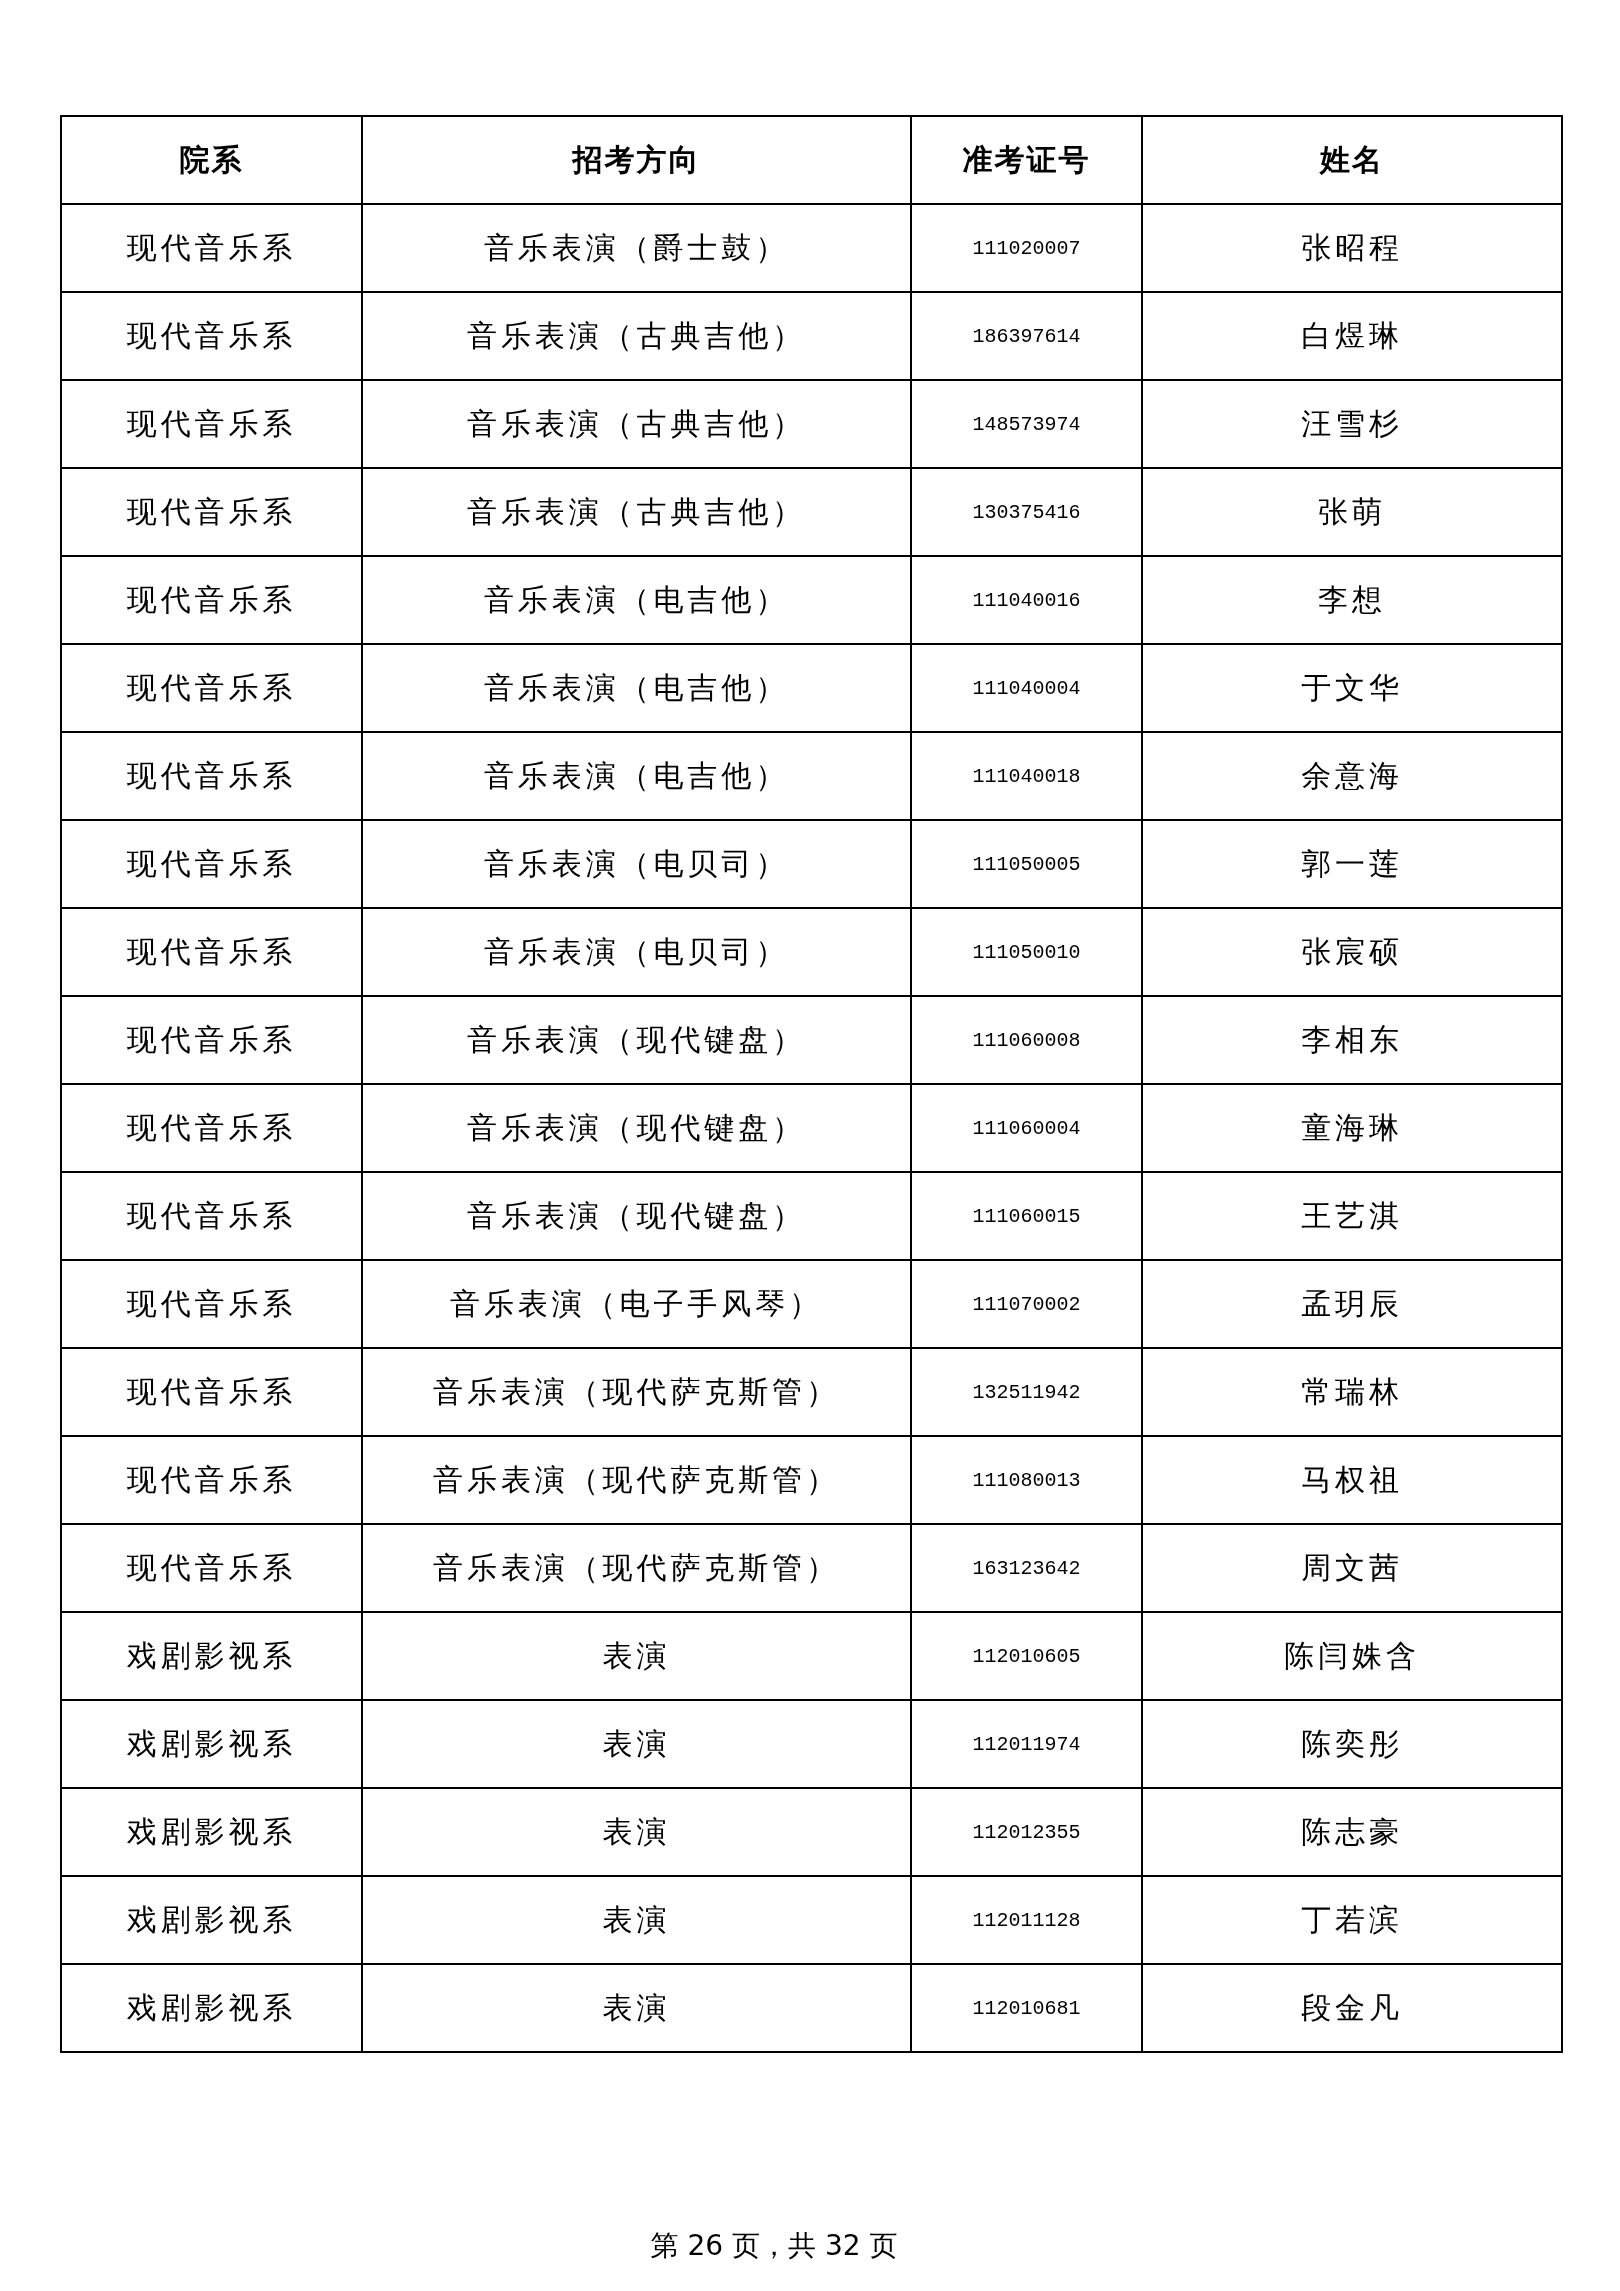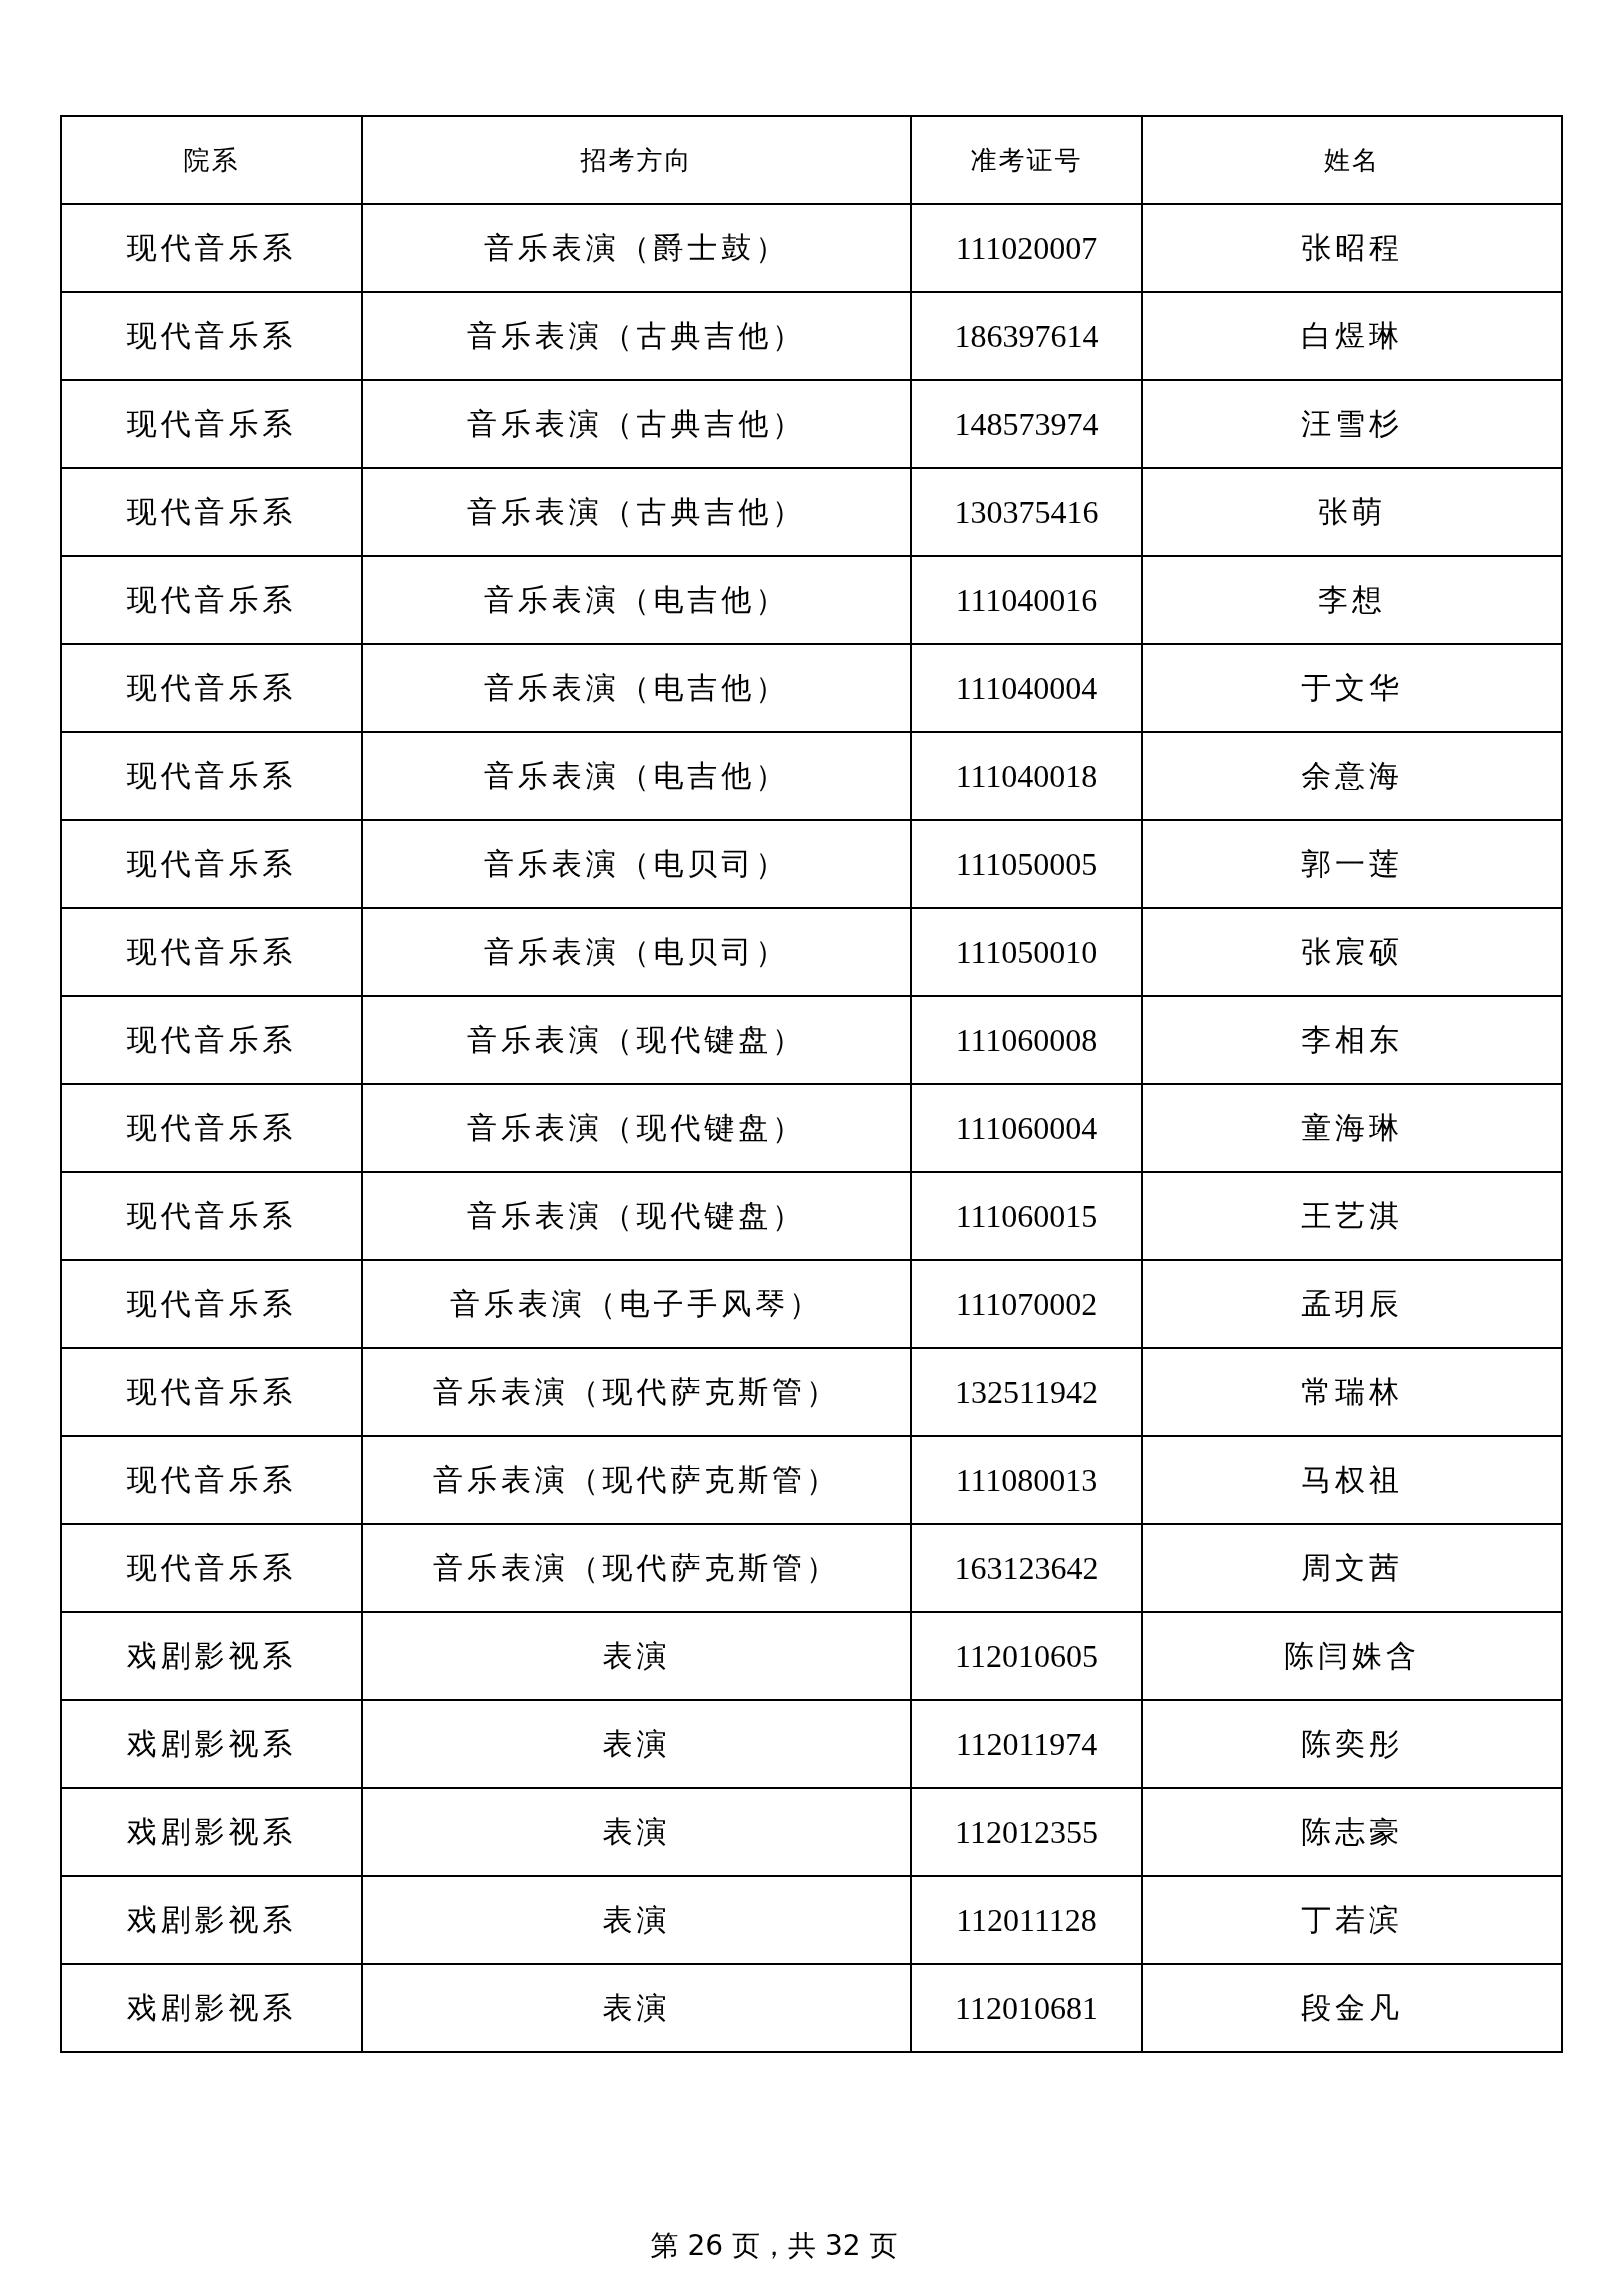--- a/index.html
+++ b/index.html
@@ -29,32 +29,32 @@
   table.roster th,
   table.roster td {
     border: 2.9px solid #000000;
     text-align: center;
     vertical-align: middle;
     padding: 0;
     height: 86px;
   }
   table.roster th {
     font-family: "DejaVu Sans", "Liberation Sans", sans-serif;
-    font-weight: normal;
-    font-size: 26px;
+    font-weight: bold;
+    font-size: 30px;
     letter-spacing: 2px;
   }
   table.roster td {
     font-size: 30px;
     font-weight: normal;
     letter-spacing: 3.9px;
   }
   table.roster td.col-id {
-    font-family: Liberation Serif, serif;
-    font-size: 32px;
+    font-family: Liberation Mono, monospace;
+    font-size: 20px;
     letter-spacing: 0px;
     margin-top: 40px;
   }
   col.c1 { width: 301px; }
   col.c2 { width: 549px; }
   col.c3 { width: 231px; }
   col.c4 { width: 420px; }
   .footer {
     position: absolute;
     left: 0;

